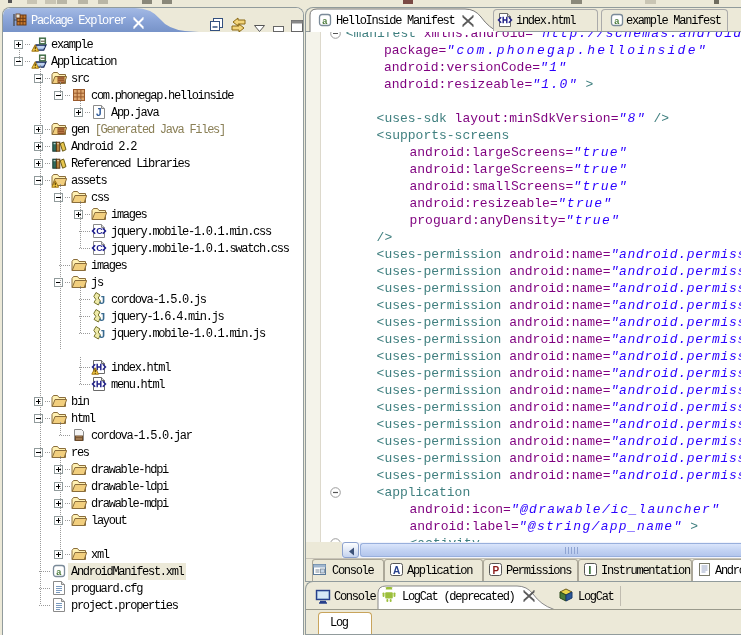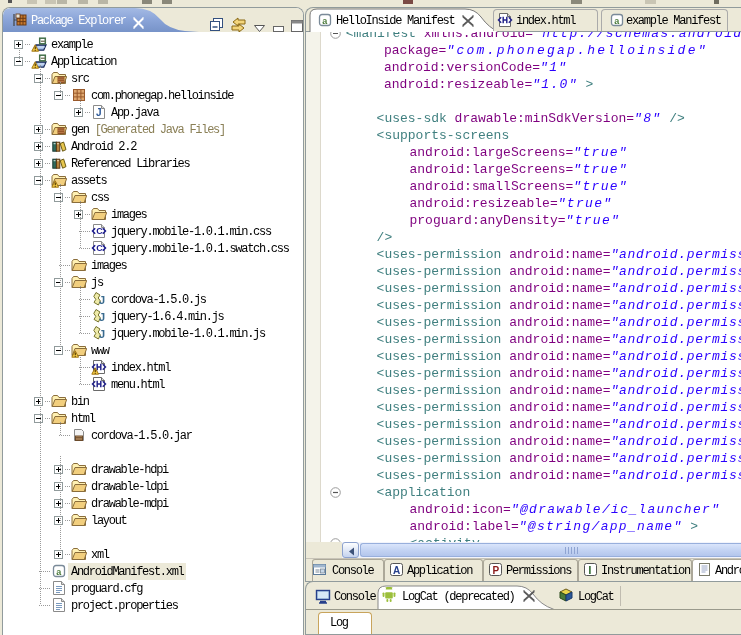--- a/index.html
+++ b/index.html
@@ -289,34 +289,20 @@
 <div class="tlbl" style="left:108px">jquery-1.6.4.min.js</div>
 </div>
 <div class="row" style="top:293px">
 <div class="hln" style="left:76px;top:8px;width:11px"></div>
 <div class="ticon" style="left:88px"><svg width="16" height="16" viewBox="0 0 16 16">
             <path d="M5 1.5 l4 2.5 -1.8 3 2.2 3 -2 4 -4.4 -2.6 1.8 -3 -2 -3 z" fill="#EFEBA8" stroke="#77742F" stroke-width="1"></path>
             <text x="8" y="13" font-family="Liberation Sans" font-size="11" font-weight="bold" fill="#3A6B8F">J</text>
           </svg></div>
 <div class="tlbl" style="left:108px">jquery.mobile-1.0.1.min.js</div>
 </div>
-<div class="row" style="top:310px">
-<div class="exp" style="left:51px">
-          <i></i>
-        </div>
-<div class="hln" style="left:62px;top:8px;width:5px"></div>
-<div class="ticon" style="left:68px"><svg width="16" height="16" viewBox="0 0 16 16">
-            <path d="M1 4.5 L1 13.5 L14.5 13.5 L14.5 4.5 L8 4.5 L6.5 2.5 L2.5 2.5 L1 4.5 Z" fill="#FFF1B3" stroke="#8A6D3B" stroke-width="1"></path>
-            <path d="M1.2 13.5 L4 6.5 L15.7 6.5 L13.2 13.5 Z" fill="#F2CF7E" stroke="#8A6D3B" stroke-width="1"></path>
-            <path d="M0.8 15.2 L4.2 8.8 L7.6 15.2 Z" fill="#F7CE46" stroke="#A07613" stroke-width="1"></path>
-            <rect x="3.7" y="10.6" width="1.1" height="2.4" fill="#4a3000"></rect>
-            <rect x="3.7" y="13.7" width="1.1" height="1.1" fill="#4a3000"></rect>
-          </svg></div>
-<div class="tlbl" style="left:88px">www</div>
-</div>
 <div class="row" style="top:327px">
 <div class="hln" style="left:76px;top:8px;width:11px"></div>
 <div class="ticon" style="left:88px"><svg width="16" height="16" viewBox="0 0 16 16">
             <path d="M2.5 1.5 h8 l3 3 v10 h-11 z" fill="#fff" stroke="#6a6a6a"></path>
             <path d="M10.5 1.5 v3 h3" fill="#d8d8d8" stroke="#6a6a6a"></path>
             <path d="M4.2 5.2 L1.5 8 L4.2 10.8 M11.8 5.2 L14.5 8 L11.8 10.8" fill="none" stroke="#26268C" stroke-width="1.5"></path>
             <path d="M6.2 4.7 V11.3 M9.8 4.7 V11.3 M6.2 8 H9.8" fill="none" stroke="#26268C" stroke-width="1.5"></path>
             <path d="M0.8 15.2 L4.2 8.8 L7.6 15.2 Z" fill="#F7CE46" stroke="#A07613" stroke-width="1"></path>
             <rect x="3.7" y="10.6" width="1.1" height="2.4" fill="#4a3000"></rect>
             <rect x="3.7" y="13.7" width="1.1" height="1.1" fill="#4a3000"></rect>
@@ -357,20 +343,31 @@
 <div class="tlbl" style="left:68px">html</div>
 </div>
 <div class="row" style="top:395px">
 <div class="hln" style="left:56px;top:8px;width:11px"></div>
 <div class="ticon" style="left:68px"><svg width="16" height="16" viewBox="0 0 16 16">
             <path d="M3.5 2.5 h7 l2 2 v9 h-9 z" fill="#F4F4F4" stroke="#8a8a8a"></path>
             <rect x="4.5" y="9" width="7" height="4.5" fill="#C49A6C" stroke="#6B4A2A"></rect>
             <path d="M4.5 10.5 h7 M4.5 12 h7" stroke="#6B4A2A" stroke-width="0.8"></path>
           </svg></div>
 <div class="tlbl" style="left:88px">cordova-1.5.0.jar</div>
+</div>
+<div class="row" style="top:412px">
+<div class="exp" style="left:31px">
+          <i></i>
+        </div>
+<div class="hln" style="left:42px;top:8px;width:5px"></div>
+<div class="ticon" style="left:48px"><svg width="16" height="16" viewBox="0 0 16 16">
+            <path d="M1 4.5 L1 13.5 L14.5 13.5 L14.5 4.5 L8 4.5 L6.5 2.5 L2.5 2.5 L1 4.5 Z" fill="#FFF1B3" stroke="#8A6D3B" stroke-width="1"></path>
+            <path d="M1.2 13.5 L4 6.5 L15.7 6.5 L13.2 13.5 Z" fill="#F2CF7E" stroke="#8A6D3B" stroke-width="1"></path>
+          </svg></div>
+<div class="tlbl" style="left:68px">res</div>
 </div>
 <div class="row" style="top:429px">
 <div class="exp" style="left:51px">
           <i></i>
           <b></b>
         </div>
 <div class="hln" style="left:62px;top:8px;width:5px"></div>
 <div class="ticon" style="left:68px"><svg width="16" height="16" viewBox="0 0 16 16">
             <path d="M1 4.5 L1 13.5 L14.5 13.5 L14.5 4.5 L8 4.5 L6.5 2.5 L2.5 2.5 L1 4.5 Z" fill="#FFF1B3" stroke="#8A6D3B" stroke-width="1"></path>
             <path d="M1.2 13.5 L4 6.5 L15.7 6.5 L13.2 13.5 Z" fill="#F2CF7E" stroke="#8A6D3B" stroke-width="1"></path>
@@ -492,21 +489,21 @@
         <rect x="2.5" y="2.5" width="11" height="11" rx="2.5" fill="#fff" stroke="#7A8A99" stroke-width="1.3"></rect>
         <text x="5.2" y="11.5" font-family="Liberation Sans" font-size="9" font-weight="bold" fill="#4A7A3A">a</text>
       </svg></div>
 <div class="tlbl a" style="left:320px;top:6px">example Manifest</div>
 <div class="a" style="left:0;top:24px;width:436px;height:511px;background:#fff;overflow:hidden">
 <div class="a" style="left:0;top:0;width:15px;height:511px;background:#F4F3EA;border-right:1px solid #DDD9CC"></div>
 <div class="cl" style="left:39.80000000000001px;top:-7.0px"><span class="t">&lt;manifest </span><span class="at">xmlns:android=</span><span class="v">"http://schemas.android.com/apk/res/android"</span></div>
 <div class="cl" style="left:78.0px;top:10.0px"><span class="at">package=</span><span class="v1">"com.phonegap.helloinside"</span></div>
 <div class="cl" style="left:78.0px;top:27.0px"><span class="at">android:versionCode=</span><span class="v">"1"</span></div>
 <div class="cl" style="left:78.0px;top:44.0px"><span class="at">android:resizeable=</span><span class="v">"1.0"</span><span class="t"> &gt;</span></div>
-<div class="cl" style="left:70.60000000000002px;top:78.0px"><span class="t">&lt;uses-sdk </span><span class="at">drawable:minSdkVersion=</span><span class="v">"8"</span><span class="t"> /&gt;</span></div>
+<div class="cl" style="left:70.60000000000002px;top:78.0px"><span class="t">&lt;uses-sdk </span><span class="at">layout:minSdkVersion=</span><span class="v">"8"</span><span class="t"> /&gt;</span></div>
 <div class="cl" style="left:70.60000000000002px;top:95.0px"><span class="t">&lt;supports-screens</span></div>
 <div class="cl" style="left:103.5px;top:112.0px"><span class="at">android:largeScreens=</span><span class="v">"true"</span></div>
 <div class="cl" style="left:103.5px;top:129.0px"><span class="at">android:largeScreens=</span><span class="v">"true"</span></div>
 <div class="cl" style="left:103.5px;top:146.0px"><span class="at">android:smallScreens=</span><span class="v">"true"</span></div>
 <div class="cl" style="left:103.5px;top:163.0px"><span class="at">android:resizeable=</span><span class="v">"true"</span></div>
 <div class="cl" style="left:103.5px;top:180.0px"><span class="at">proguard:anyDensity=</span><span class="v">"true"</span></div>
 <div class="cl" style="left:70.60000000000002px;top:197.0px"><span class="t">/&gt;</span></div>
 <div class="cl" style="left:70.60000000000002px;top:214.0px"><span class="t">&lt;uses-permission </span><span class="at">android:name=</span><span class="vp">"android.permission.INTERNET"</span></div>
 <div class="cl" style="left:70.60000000000002px;top:231.0px"><span class="t">&lt;uses-permission </span><span class="at">android:name=</span><span class="vp">"android.permission.INTERNET"</span></div>
 <div class="cl" style="left:70.60000000000002px;top:248.0px"><span class="t">&lt;uses-permission </span><span class="at">android:name=</span><span class="vp">"android.permission.INTERNET"</span></div>

